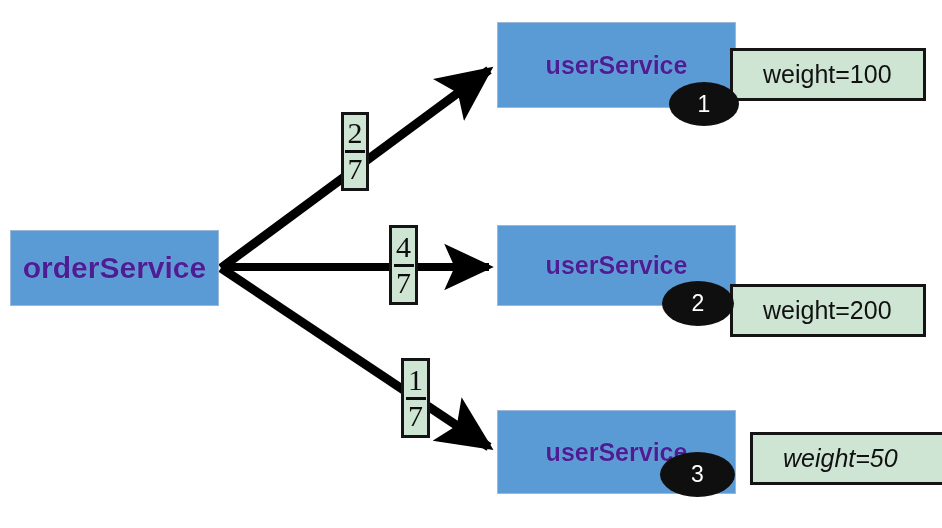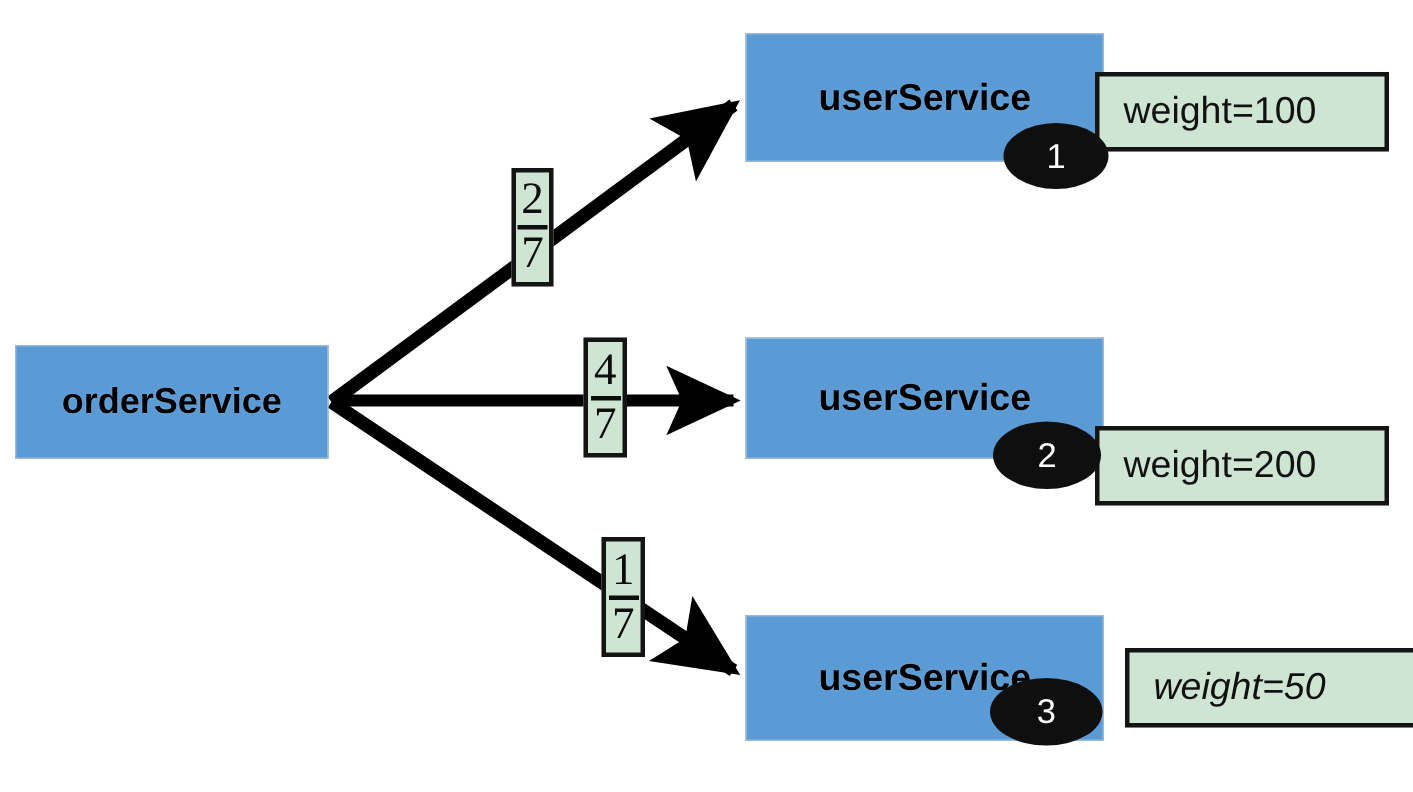--- a/index.html
+++ b/index.html
@@ -36,36 +36,36 @@
     position: absolute;
     z-index: 2;
     box-sizing: border-box;
     background: #5b9bd5;
     border: 1px solid #9bb8d6;
     display: flex;
     align-items: center;
     justify-content: center;
   }
   .node-label {
-    color: #000000;
+    color: #4c1d95;
     font-family: "Liberation Sans", sans-serif;
     font-size: 25px;
     font-weight: bold;
     letter-spacing: 0px;
     line-height: 1;
     white-space: nowrap;
     text-shadow: 0 0 1px rgba(255,255,255,0.35);
   }
   #node-order {
     left: 10px;
     top: 230px;
     width: 209px;
     height: 76px;
   }
-  #node-order .node-label { font-size: 24px; }
+  #node-order .node-label { font-size: 30px; }
   #node-user-1 {
     left: 497px;
     top: 22px;
     width: 239px;
     height: 86px;
   }
   #node-user-2 {
     left: 497px;
     top: 225px;
     width: 239px;
@@ -99,21 +99,21 @@
   #badge-3 { left: 660px; top: 452px; width: 75px; height: 45px; }
   
   .weight-box {
     position: absolute;
     z-index: 3;
     box-sizing: border-box;
     background: #cfe5d3;
     border: 3px solid #141414;
     display: flex;
     align-items: center;
-    padding-left: 16px;
+    padding-left: 30px;
   }
   .weight-label {
     color: #111111;
     font-family: "Liberation Sans", sans-serif;
     font-size: 25px;
     font-weight: normal;
     line-height: 1;
     white-space: nowrap;
   }
   #weight-1 { left: 730px; top: 48px;  width: 196px; height: 53px; }

